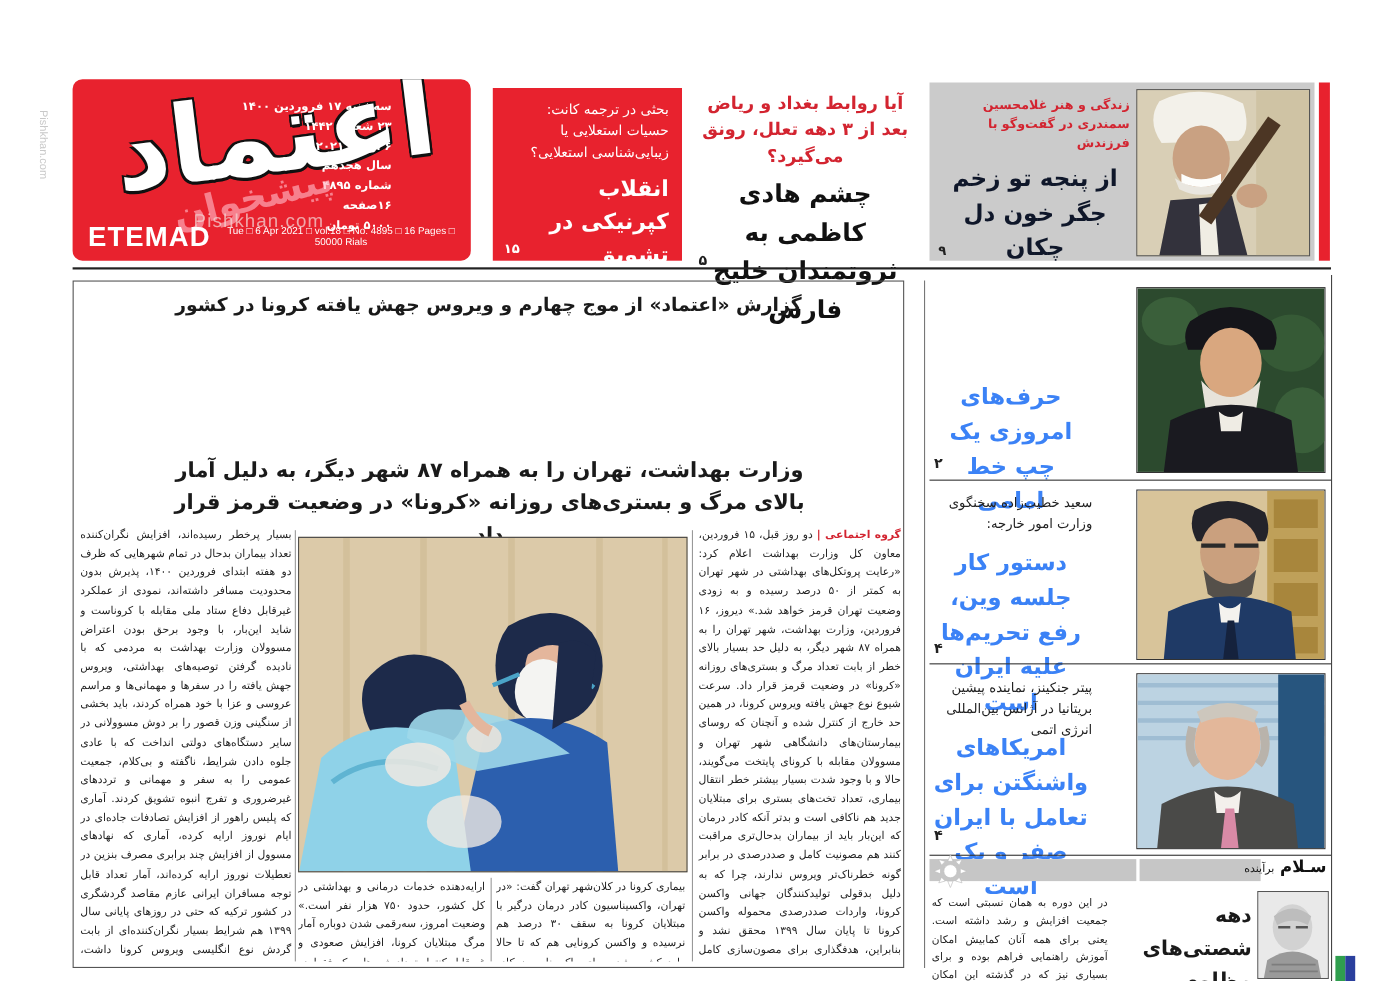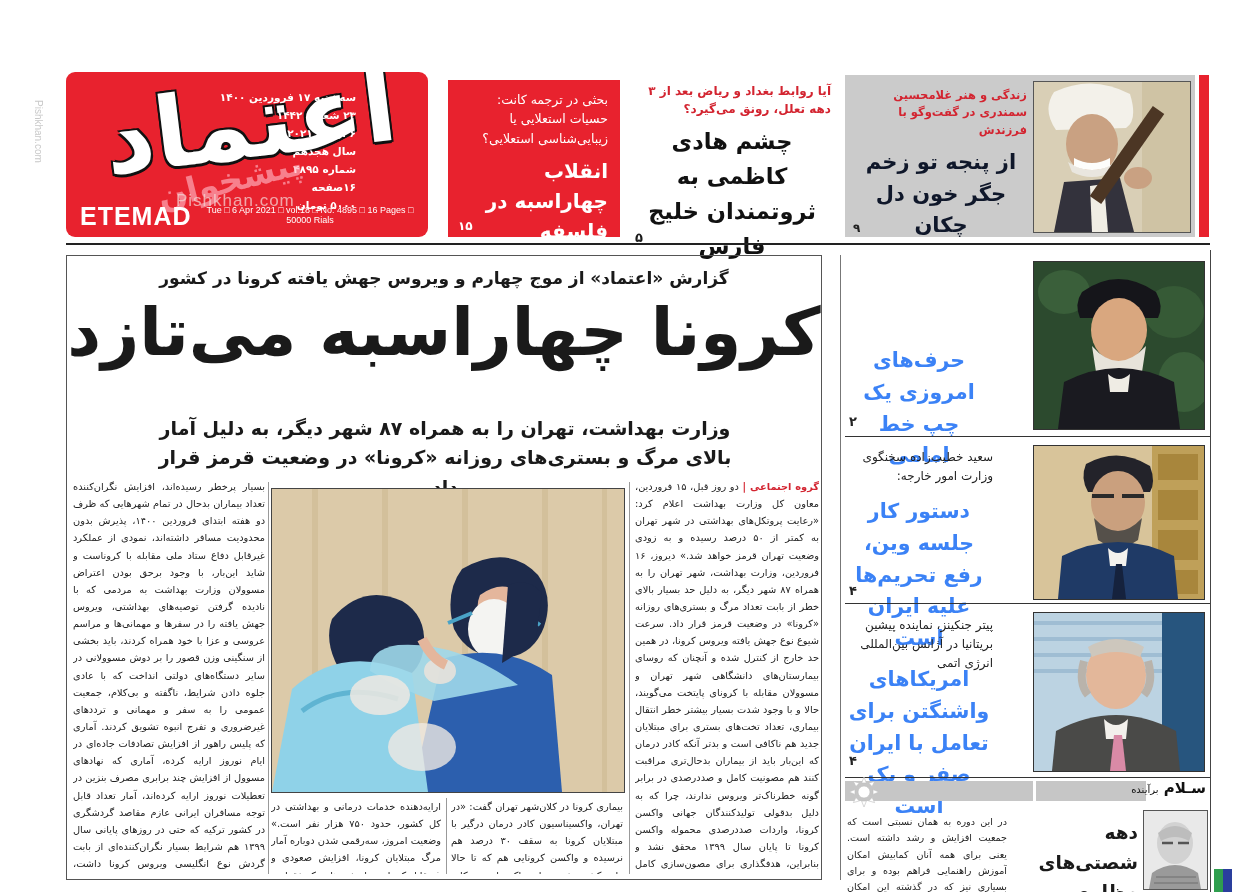--- a/index.html
+++ b/index.html
@@ -17,21 +17,21 @@
   .m-info{left:130px;bottom:12px;width:228px;color:#fff;font-size:9px;text-align:center;font-family:"Liberation Sans",sans-serif;}
   .m-wm-fa{left:90px;top:88px;color:#ffb3c0;opacity:.65;font-size:34px;font-weight:bold;transform:rotate(-14deg);}
   .m-wm-en{left:110px;bottom:26px;color:#f3d2d2;opacity:.75;font-size:17px;letter-spacing:1px;font-family:"Liberation Sans",sans-serif;}
   .wm-vert{left:44px;top:100px;color:#bbb;opacity:.8;font-size:10px;transform:rotate(90deg);transform-origin:left top;font-family:"Liberation Sans",sans-serif;}
   
   .philo{left:448px;top:80px;width:172px;height:157px;background:#e8222e;color:#fff;padding:10px 12px;box-sizing:border-box;}
   .philo .kick{font-size:12.5px;line-height:1.55;font-weight:normal;text-align:right;}
   .philo .hl{font-size:20px;font-weight:bold;line-height:1.5;text-align:right;margin-top:8px;}
   .philo .pg{position:absolute;left:10px;bottom:4px;font-size:12px;font-weight:bold;}
   .gulf{left:633px;top:82px;width:198px;height:155px;}
-  .gulf .kick{color:#d32430;font-size:12px;line-height:1.5;font-weight:bold;}
+  .gulf .kick{color:#d32430;font-size:16px;line-height:1.5;font-weight:bold;text-align:center;}
   .gulf .hl{color:#111;font-size:22.5px;font-weight:bold;line-height:1.55;text-align:center;margin-top:6px;}
   .gulf .pg{position:absolute;left:2px;bottom:-8px;font-size:13px;font-weight:bold;}
   .grayfeat{left:845px;top:75px;width:350px;height:162px;background:#cbcbcb;}
   .grayfeat .kick{position:absolute;right:168px;top:12px;width:172px;color:#d32430;font-size:11.5px;font-weight:bold;line-height:1.5;text-align:right;}
   .grayfeat .hl{position:absolute;right:168px;top:72px;width:172px;color:#0f172a;font-size:21px;font-weight:bold;line-height:1.5;text-align:center;}
   .grayfeat .pg{position:absolute;left:8px;bottom:2px;font-size:12px;font-weight:bold;color:#222;}
   .feat-photo{position:absolute;left:188px;top:6px;width:156px;height:150px;border:1px solid #555;background:#d8cdb4;}
   .redbar-top{left:1199px;top:75px;width:10px;height:162px;background:#e8222e;}
   .toprule{left:66px;top:243px;width:1144px;height:2px;background:#222;}
   
@@ -87,21 +87,21 @@
     </div>
     <div class="abs m-wm-fa">پیشخوان</div>
     <div class="abs m-wm-en">Pishkhan.com</div>
     <div class="abs m-logo-en">ETEMAD</div>
     <div class="abs m-info">Tue □ 6 Apr 2021 □ vol.18 □ No. 4895 □ 16 Pages □ 50000 Rials</div>
   </div>
   <div class="abs wm-vert">Pishkhan.com</div>
 
   <div class="abs philo rtl">
     <div class="kick">بحثی در ترجمه کانت: حسیات استعلایی یا زیبایی‌شناسی استعلایی؟</div>
-    <div class="hl">انقلاب چهاراسبه در فلسفه</div>
+    <div class="hl">انقلاب کپرنیکی در تشویق</div>
     <div class="pg">۱۵</div>
   </div>
 
   <div class="abs gulf rtl">
     <div class="kick">آیا روابط بغداد و ریاض بعد از ۳ دهه تعلل، رونق می‌گیرد؟</div>
     <div class="hl">چشم هادی کاظمی به ثروتمندان خلیج فارس</div>
     <div class="pg">۵</div>
   </div>
 
   <div class="abs grayfeat">
@@ -122,21 +122,20 @@
         <ellipse cx="104" cy="96" rx="14" ry="11" fill="#c9a182"></ellipse>
       </svg>
     </div>
   </div>
   <div class="abs redbar-top"></div>
 
   <div class="abs toprule"></div>
 
   <div class="abs mainbox">
     <div class="abs lead-kick rtl">گزارش «اعتماد» از موج چهارم و ویروس جهش یافته کرونا در کشور</div>
-    <div class="abs lead-hl rtl">کرونا چهاراسبه می‌تازد</div>
     <div class="abs lead-sub rtl">وزارت بهداشت، تهران را به همراه ۸۷ شهر دیگر، به دلیل آمار بالای مرگ و بستری‌های روزانه «کرونا» در وضعیت قرمز قرار داد</div>
 
     <div class="abs vdiv" style="left:201px;top:226px;height:392px;"></div>
     <div class="abs vdiv" style="left:562px;top:226px;height:392px;"></div>
     <div class="abs vdiv" style="left:379px;top:542px;height:76px;"></div>
 
     <div class="abs bodycol col-left rtl jtext">
       <span>بسیار پرخطر رسیده‌اند، افزایش نگران‌کننده تعداد بیماران بدحال در تمام شهرهایی که ظرف دو هفته ابتدای فروردین ۱۴۰۰، پذیرش بدون محدودیت مسافر داشته‌اند، نمودی از عملکرد غیرقابل دفاع ستاد ملی مقابله با کروناست و شاید این‌بار، با وجود برحق بودن اعتراض مسوولان وزارت بهداشت به مردمی که با نادیده گرفتن توصیه‌های بهداشتی، ویروس جهش یافته را در سفرها و مهمانی‌ها و مراسم عروسی و عزا با خود همراه کردند، باید بخشی از سنگینی وزن قصور را بر دوش مسوولانی در سایر دستگاه‌های دولتی انداخت که با عادی جلوه دادن شرایط، ناگفته و بی‌کلام، جمعیت عمومی را به سفر و مهمانی و ترددهای غیرضروری و تفرج انبوه تشویق کردند. آماری که پلیس راهور از افزایش تصادفات جاده‌ای در ایام نوروز ارایه کرده، آماری که نهادهای مسوول از افزایش چند برابری مصرف بنزین در تعطیلات نوروز ارایه کرده‌اند، آمار تعداد قابل توجه مسافران ایرانی عازم مقاصد گردشگری در کشور ترکیه که حتی در روزهای پایانی سال ۱۳۹۹ هم شرایط بسیار نگران‌کننده‌ای از بابت گردش نوع انگلیسی ویروس کرونا داشت، محدود نشدن سفرهای بین استانی و تغییر سوال‌برانگیز رنگ‌بندی شهرها در هفته پایانی اسفند با وجود توصیه‌های مکرر وزیر بهداشت برای اجتناب از سفر به هر مقصد در هر نقطه از ایران، نمودی از ناهماهنگی غیرقابل توجیه در تصمیمات اعضای ستاد ملی مقابله با کروناست و ...</span>
       
     </div>

